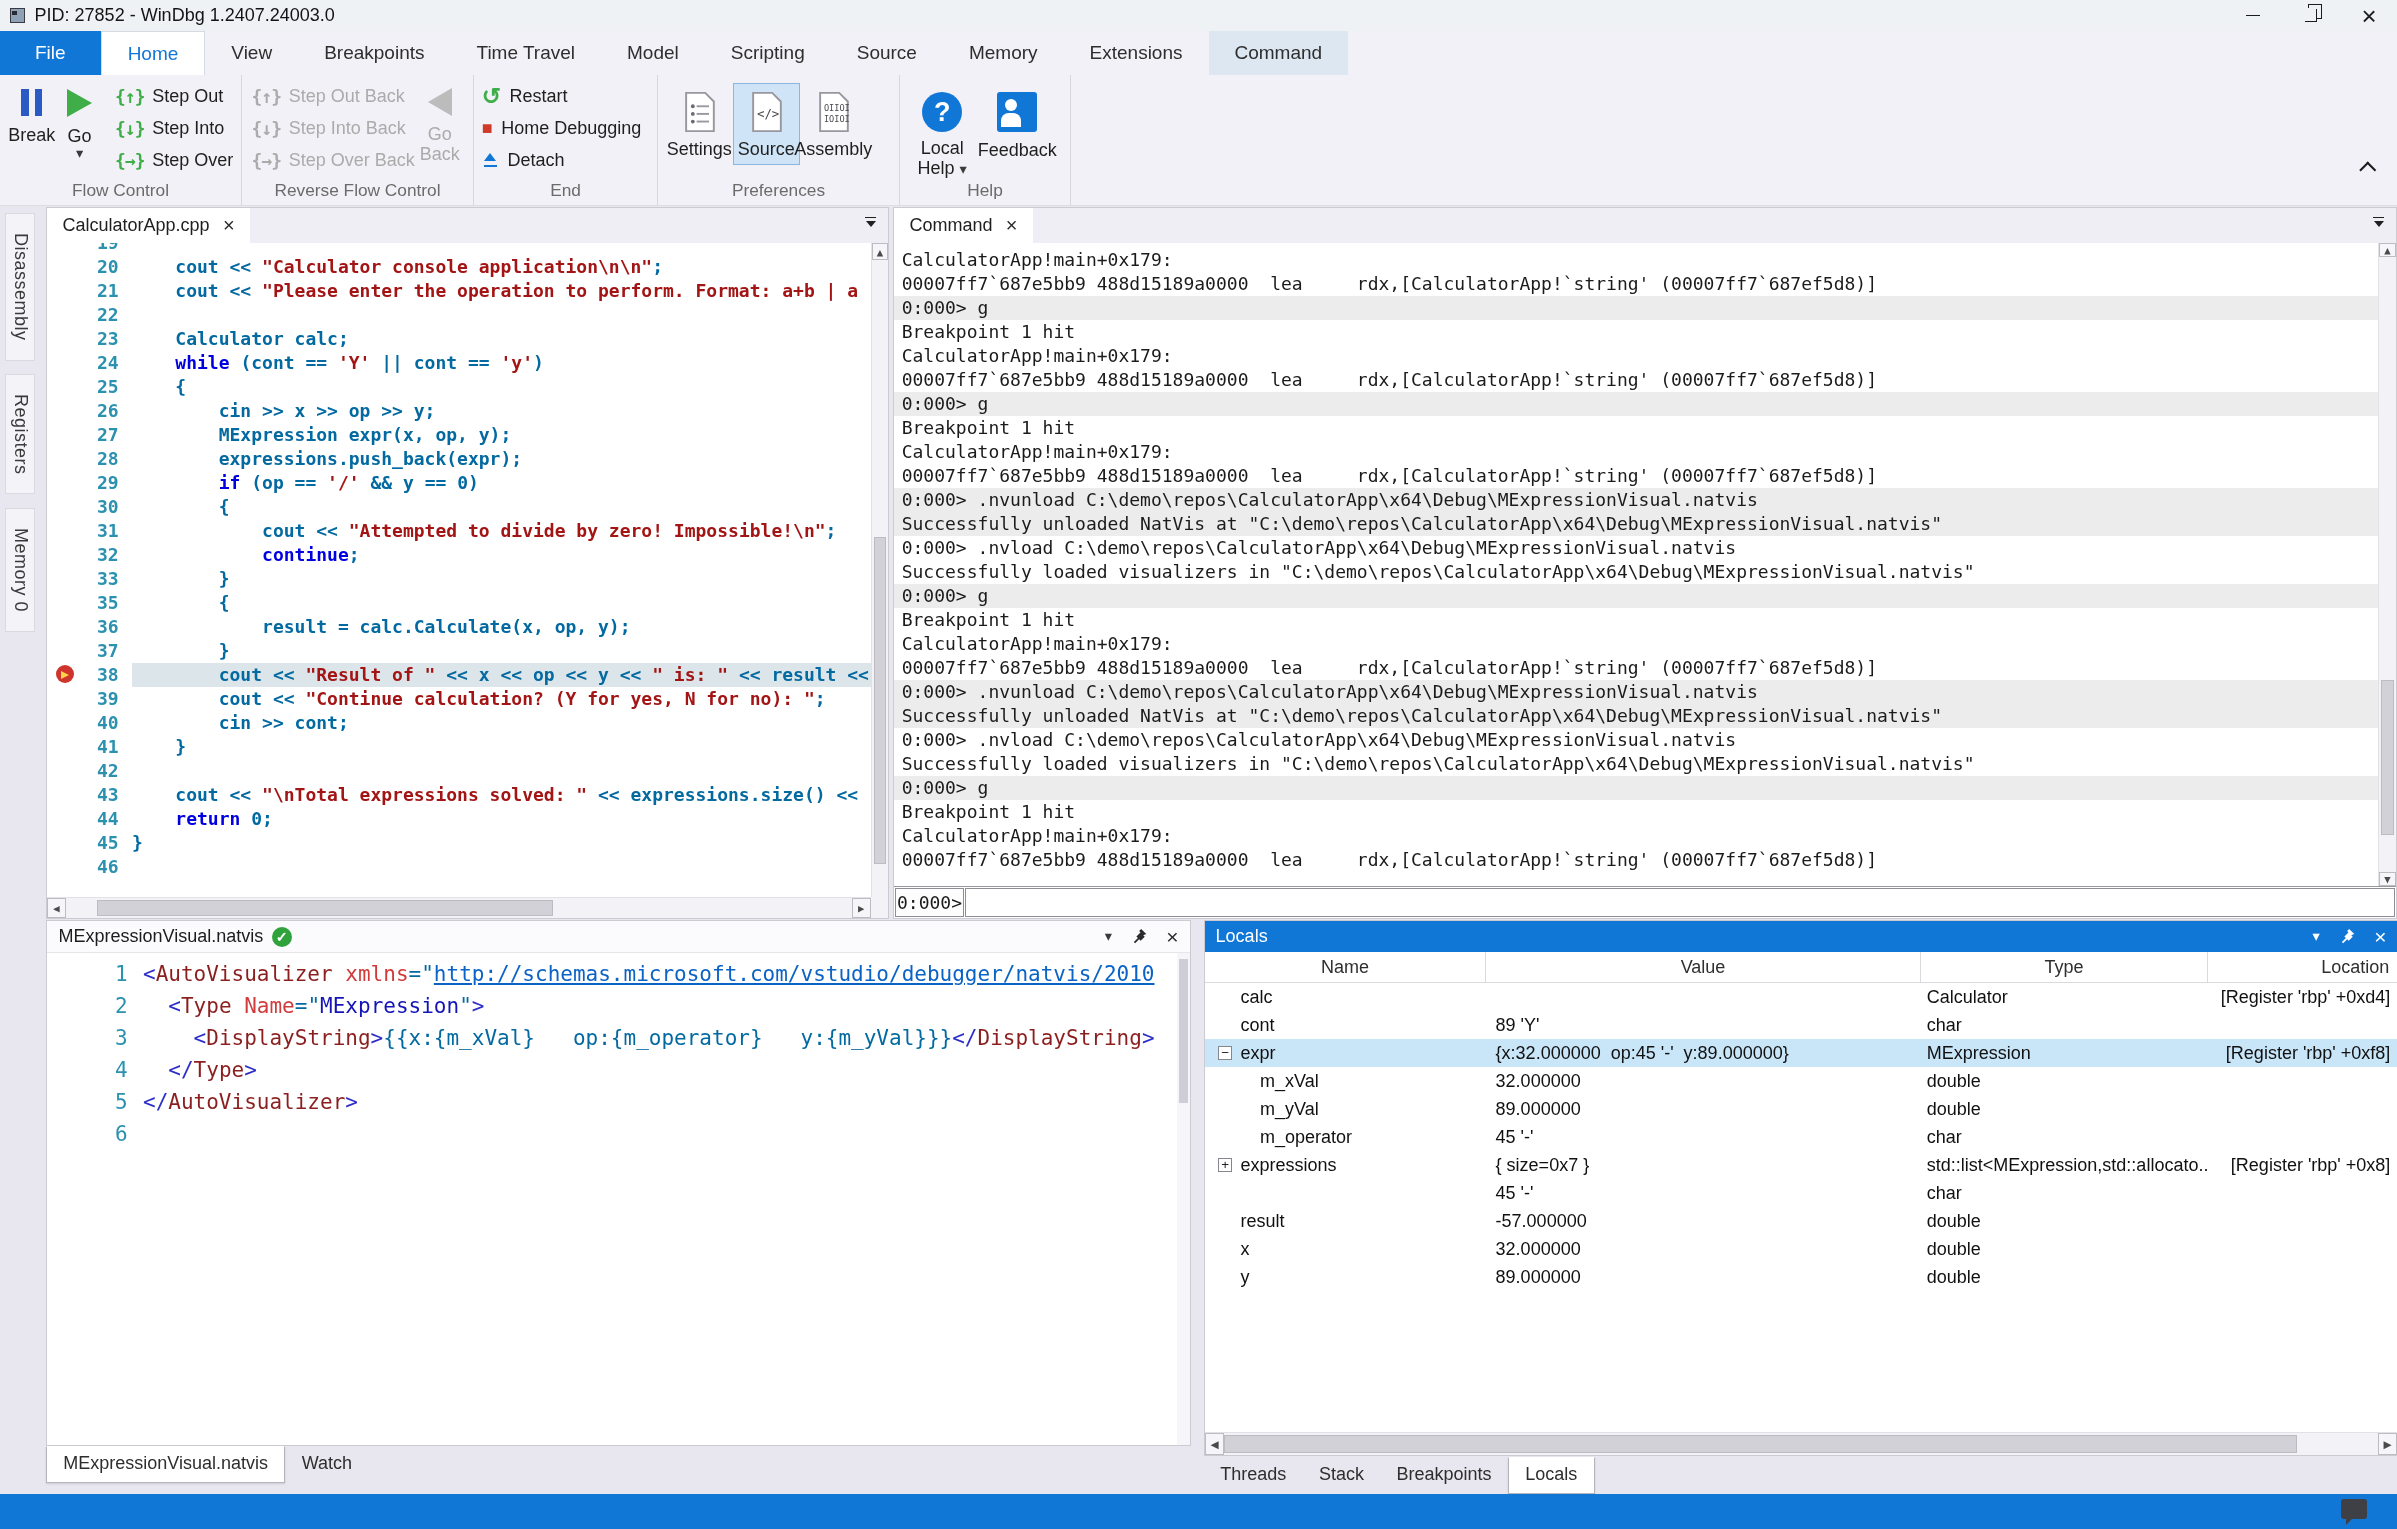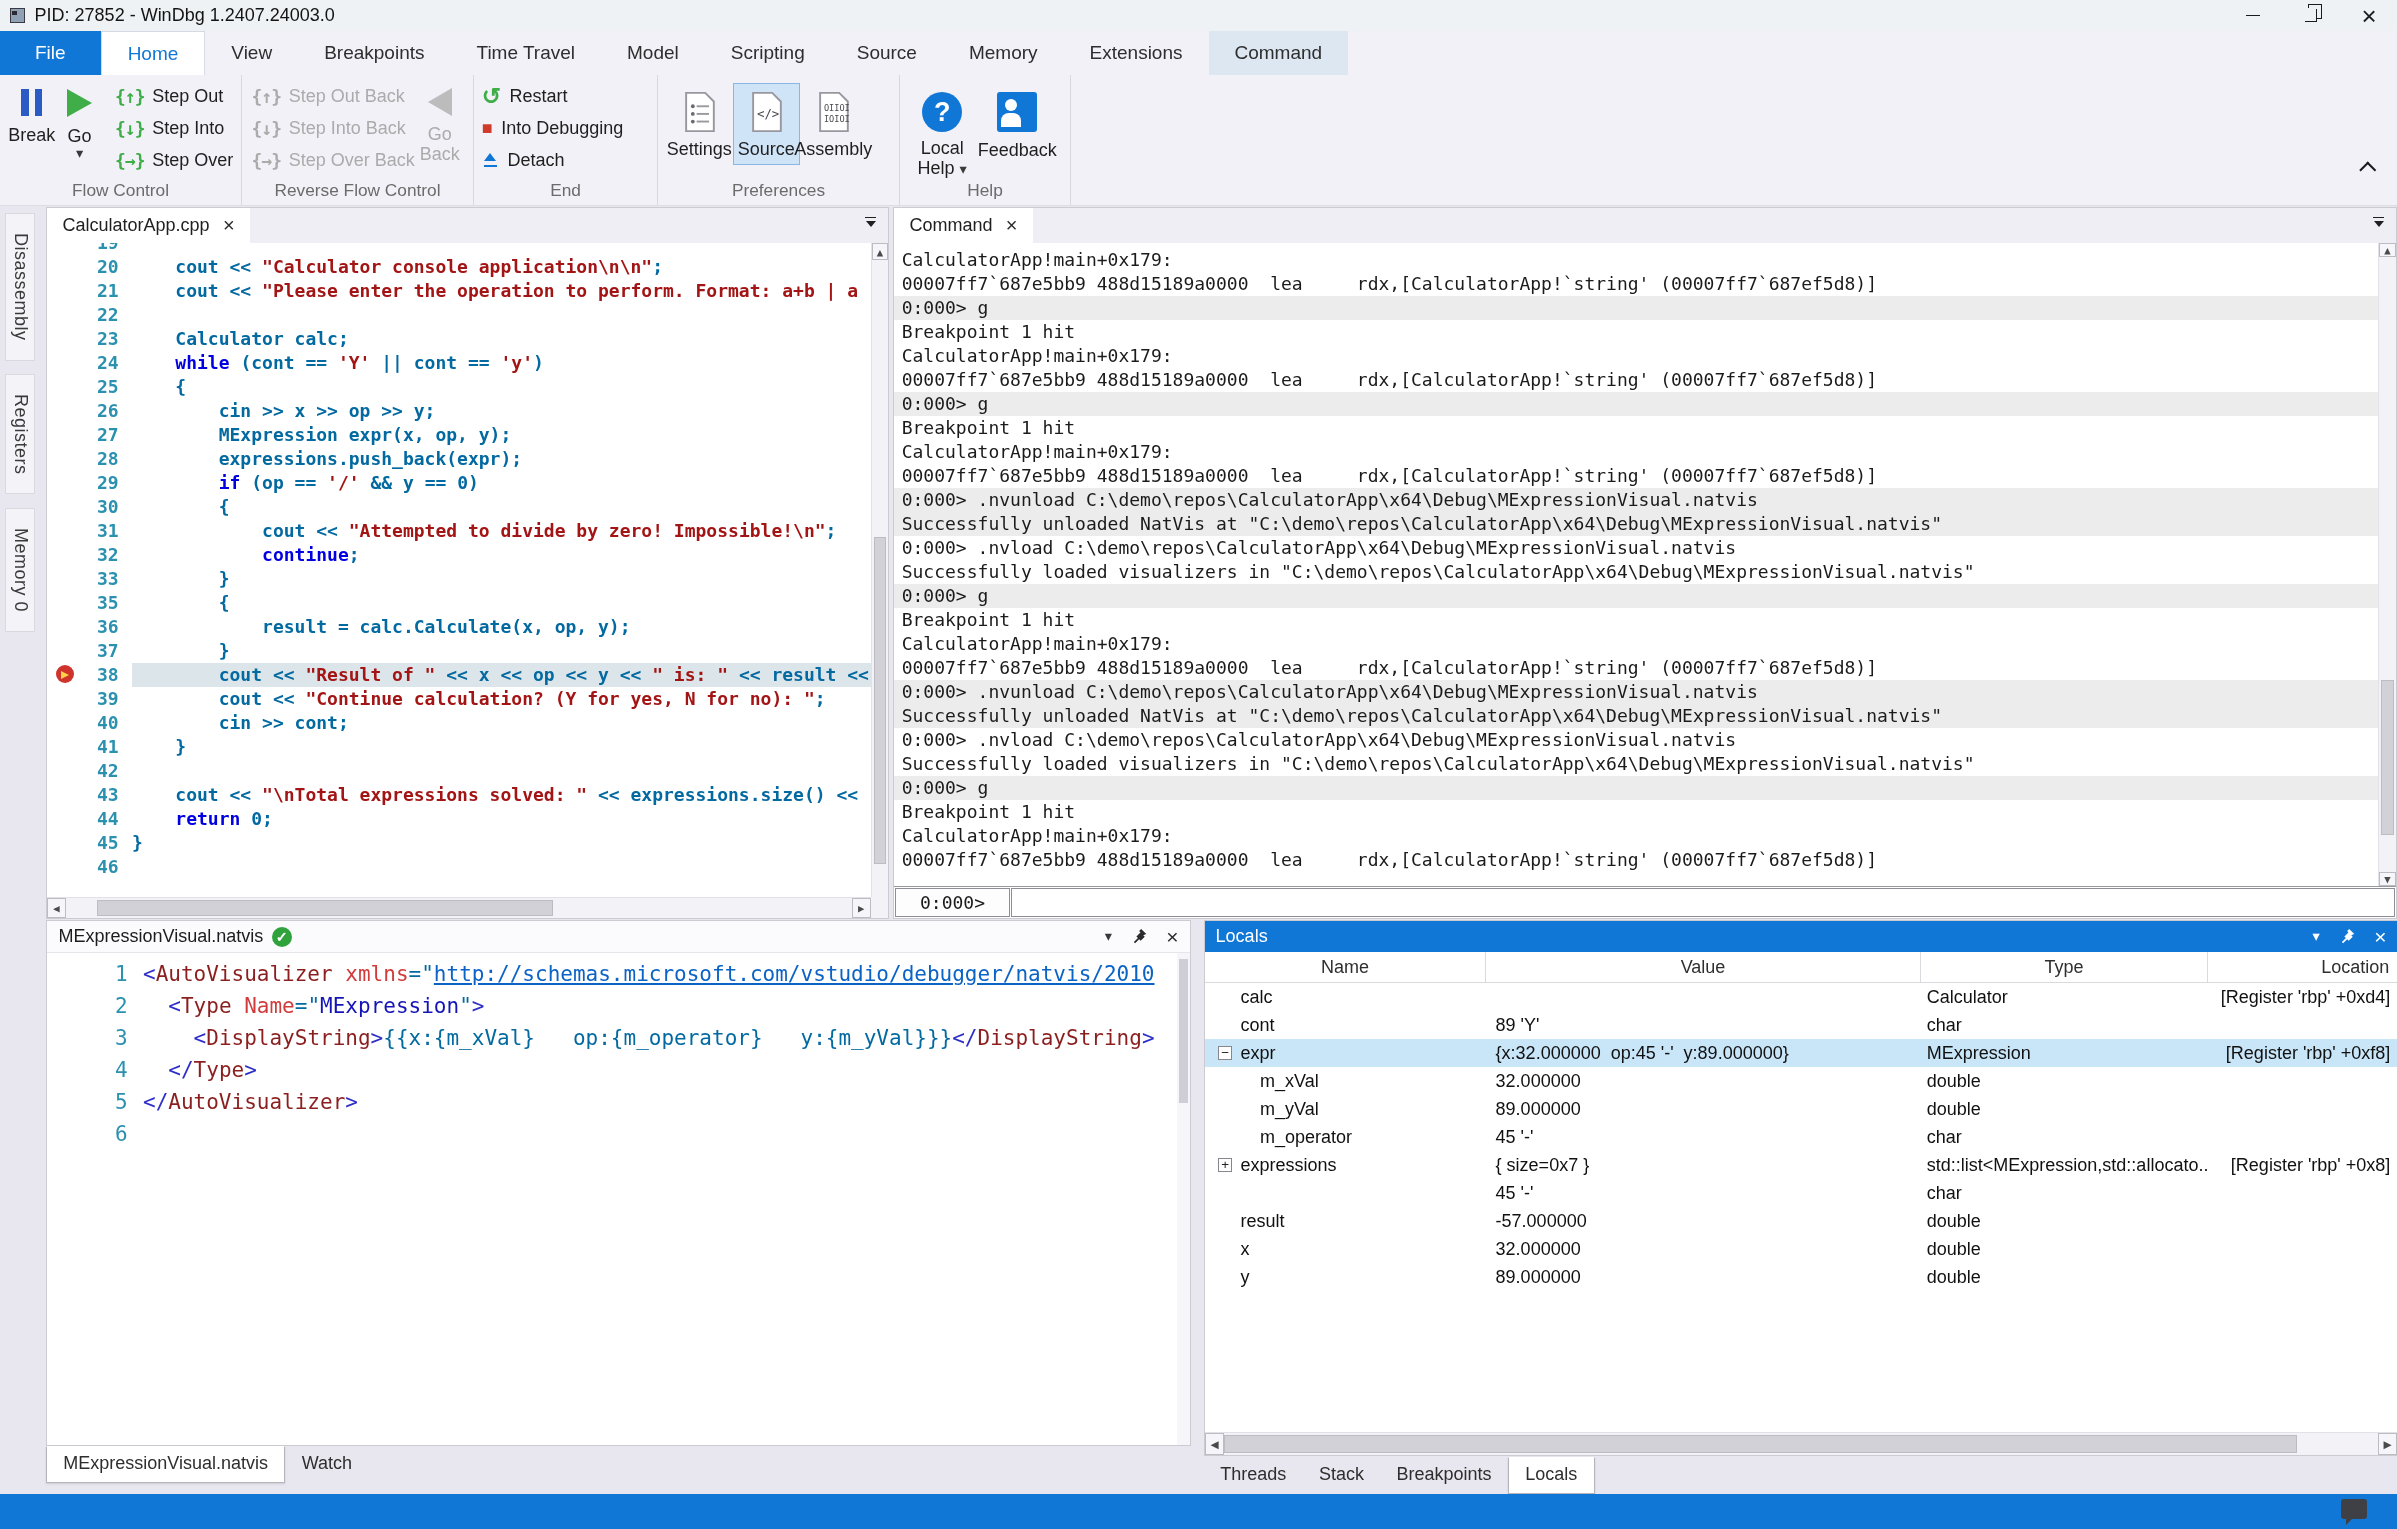--- a/index.html
+++ b/index.html
@@ -94,21 +94,21 @@
   .scroll-corner { position:absolute; right:0; bottom:0; width:17.3px; height:21px; background:#f3f2f7; }
 
   
   #command-pane { left:893px; top:207px; width:1504px; height:712px; display:flex; flex-direction:column; }
   .cmd-output { flex:1; position:relative; overflow:hidden; font-family:"DejaVu Sans Mono",monospace; font-size:18px; }
   #cmd-lines { position:absolute; left:0; top:4.8px; right:18px; bottom:0; overflow:hidden; }
   .cmd-line { height:24px; line-height:24px; white-space:pre; padding-left:7.7px; overflow:hidden; }
   .cmd-line.hl { background:#ececec; }
   .cmd-vscroll { position:absolute; right:0; top:0; bottom:0; width:18px; background:#f3f2f7; border-left:1px solid #e2e1e8; }
   .cmd-prompt { flex:0 0 32px; display:flex; border-top:1px solid #98979e; background:#fff; font-family:"DejaVu Sans Mono",monospace; font-size:18px; }
-  .prompt-label { display:flex; align-items:center; padding:0 24px; border:1px solid #8f8e95; margin:1px; background:#fdfdfd; }
+  .prompt-label { display:flex; align-items:center; padding:0 1px; border:1px solid #8f8e95; margin:1px; background:#fdfdfd; }
   .prompt-input { flex:1; border:1px solid #8f8e95; margin:1px 1px 1px 0; background:#fff; }
 
   
   #natvis-pane { left:46px; top:920px; width:1145px; height:526px; display:flex; flex-direction:column; }
   .pane-title { flex:0 0 32px; display:flex; align-items:center; gap:8.6px; padding:0 11.5px; font-size:18px; background:#fbfafd; border-bottom:1px solid #e6e5ea; color:#1c1c1c; }
   .check-badge { width:20px; height:20px; border-radius:50%; background:#2fa23c; color:#fff; font-size:14.4px; font-weight:bold; display:flex; align-items:center; justify-content:center; }
   .t-icons { margin-left:auto; display:flex; align-items:center; gap:19px; color:#2b2b2b; font-size:17.3px; }
   .pin-svg { display:block; }
   .natvis-editor { flex:1; position:relative; overflow:hidden; font-family:"DejaVu Sans Mono",monospace; font-size:21px; }
   #nv-lines { position:absolute; left:0; top:4.8px; right:13.4px; bottom:0; overflow:hidden; }
@@ -249,21 +249,21 @@
 
   <div class="rgroup" style="width:184px">
     <div class="ritems">
       <div class="rcol" style="margin-left:0">
         <div class="rbtn small">
             <span class="icon-restart">↺</span>
             <span>Restart</span>
           </div>
         <div class="rbtn small">
             <span class="icon-stop">■</span>
-            <span>Into Debugging</span>
+            <span>Home Debugging</span>
           </div>
         <div class="rbtn small">
             <span class="icon-detach"></span>
             <span>Detach</span>
           </div>
       </div>
     </div>
     <div class="rgroup-label">End</div>
   </div>
 

